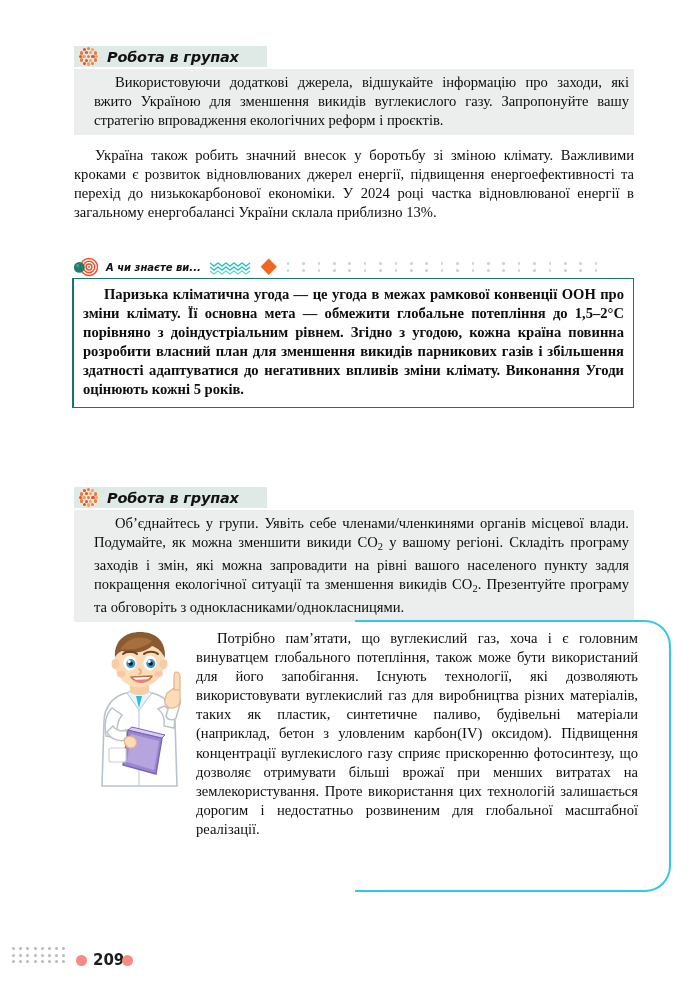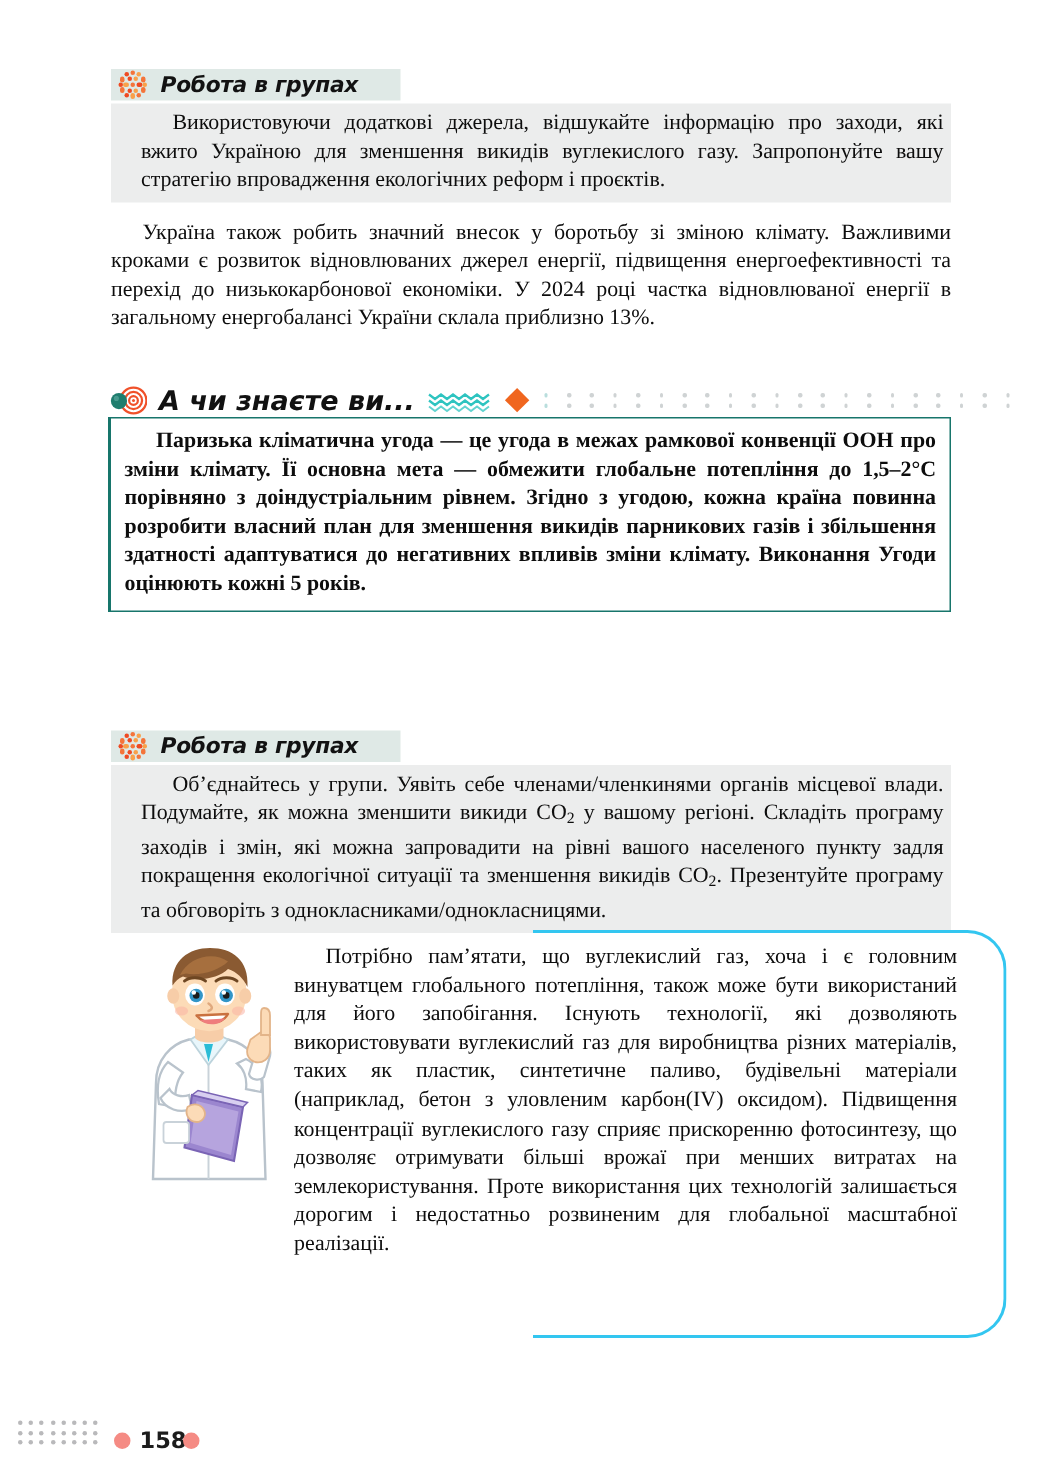--- a/index.html
+++ b/index.html
@@ -73,21 +73,21 @@
     position: absolute;
     display: flex;
     align-items: center;
     gap: 8px;
     height: 22px;
   }
   .know-head .title {
     font-family: "DejaVu Sans", "Liberation Sans", sans-serif;
     font-weight: bold;
     font-style: italic;
-    font-size: 18px;
+    font-size: 10px;
     color: #111;
     white-space: nowrap;
   }
   .target-icon { width: 26px; height: 20px; position: relative; flex: none; }
 
   .know-box {
     position: absolute;
     border: 1.6px solid #17756b;
     border-left-width: 2.2px;
     background: #ffffff;
@@ -355,17 +355,17 @@
         <i style="left: 0px; top: 13.2px;"></i>
         <i style="left: 7.2px; top: 13.2px;"></i>
         <i style="left: 14.4px; top: 13.2px;"></i>
         <i style="left: 21.6px; top: 13.2px;"></i>
         <i style="left: 28.8px; top: 13.2px;"></i>
         <i style="left: 36px; top: 13.2px;"></i>
         <i style="left: 43.2px; top: 13.2px;"></i>
         <i style="left: 50.4px; top: 13.2px;"></i>
       </span>
     <span class="pg-dot" style="left:76px; top:16px;"></span>
-    <span class="pg-num" style="left:93px; top:12px;">158</span>
+    <span class="pg-num" style="left:93px; top:12px;">209</span>
     <span class="pg-dot" style="left:122px; top:16px;"></span>
   </div>
 
 </div>
 
 </body></html>

